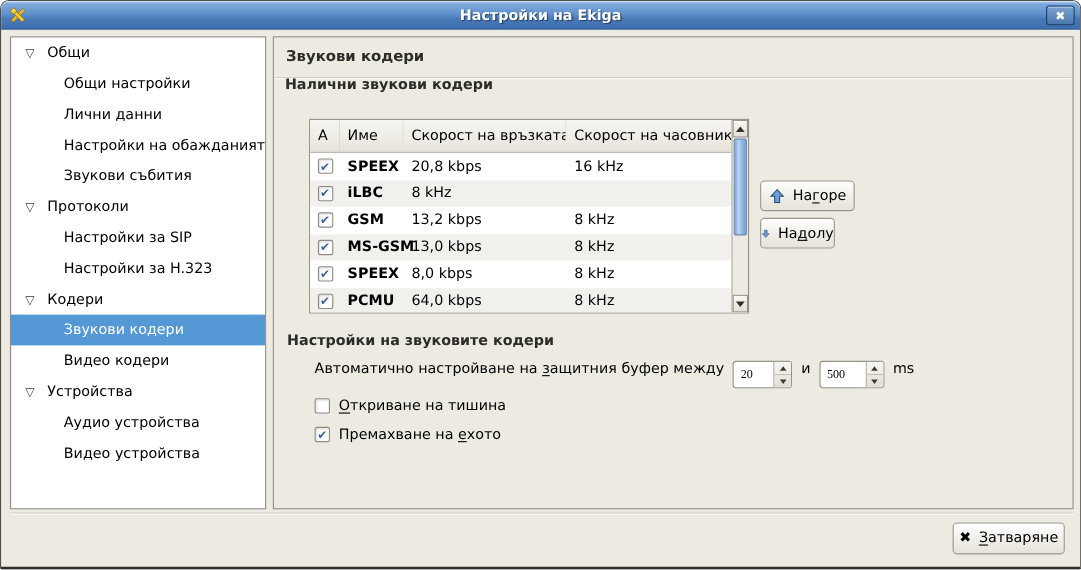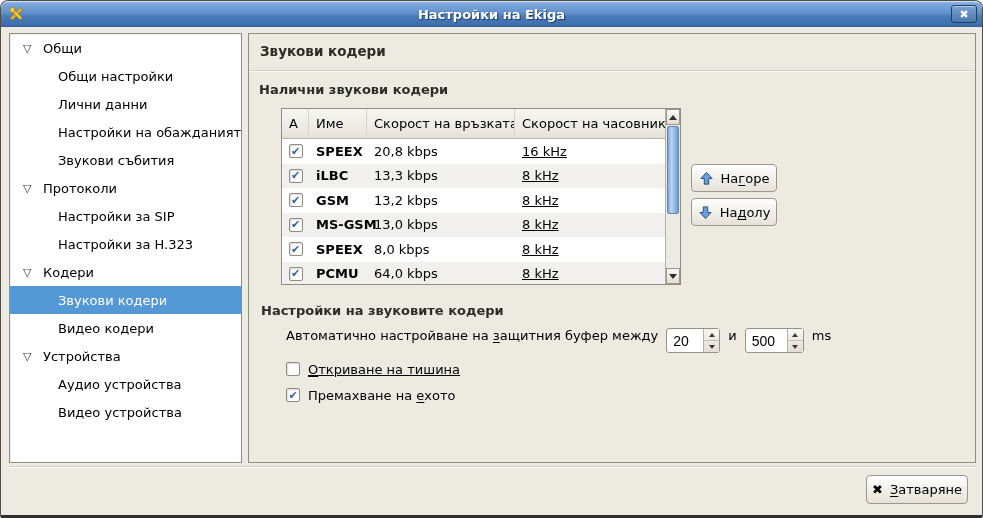--- a/index.html
+++ b/index.html
@@ -56,21 +56,21 @@
   .expander { font-size: 11px; color: #3c3a36; width: 20px; }
   
   .main-panel {
     position: absolute; left: 247px; top: 32px; width: 728px; height: 430px;
     border: 1px solid #918e86;
     background: #edeae2;
   }
   .page-title { position: absolute; left: 11px; top: 9px; font-weight: bold; font-size: 13.5px; color: #2c2c28; }
   .title-sep { position: absolute; left: 1px; right: 1px; top: 36px; border-top: 1px solid #d2cec5; border-bottom: 1px solid #faf9f6; }
   .section-title { position: absolute; font-weight: bold; color: #2c2c28; }
-  .s1 { left: 10px; top: 48px; text-align: center; }
+  .s1 { left: 10px; top: 36px; text-align: center; }
   .s2 { left: 12px; top: 269px; }
   
   .codec-table {
     position: absolute; left: 32px; top: 74px; width: 400px; height: 177px;
     background: #ffffff; border: 1px solid #8f8c84;
     overflow: hidden;
   }
   .thead { display: flex; height: 30px; }
   .th {
     background: linear-gradient(#f7f5f1 0%, #efece6 60%, #e5e1d8 100%);
@@ -82,21 +82,21 @@
   .th-active { width: 27px; }
   .th-name { width: 58px; }
   .th-bw { width: 148px; }
   .th-clock { width: 152px; border-right: none; }
   .trow { display: flex; height: 24.5px; align-items: center; background: #ffffff; }
   .trow.odd { background: #f1f0ed; }
   .td { white-space: nowrap; }
   .td-active { width: 27px; display: flex; justify-content: center; }
   .td-name { width: 58px; font-weight: bold; padding-left: 7px; }
   .td-bw { width: 148px; padding-left: 7px; }
-  .td-clock { width: 152px; padding-left: 7px; text-decoration: underline; }
+  .td-clock { width: 152px; padding-left: 7px; }
   .cb {
     width: 14px; height: 14px; background: #fff;
     border: 1px solid #8e8b83; border-radius: 2px;
     box-shadow: inset 1px 1px 2px rgba(0,0,0,0.15);
     display: inline-flex; align-items: center; justify-content: center;
     font-size: 11px; line-height: 1; color: #35639f;
   }
   
   .vscroll {
     position: absolute; right: 0; top: 0; bottom: 0; width: 15px;
@@ -120,34 +120,34 @@
   }
   
   .btn {
     background: linear-gradient(#ffffff 0%, #f3f1ec 45%, #e6e2d9 100%);
     border: 1px solid #9a978f; border-radius: 4px;
     box-shadow: inset 0 1px 0 #ffffff;
     display: flex; align-items: center; justify-content: center; gap: 7px;
     font-size: 13px; color: #000; cursor: default; white-space: nowrap;
   }
   .btn-up { position: absolute; left: 442px; top: 130px; width: 86px; height: 28px; }
-  .btn-down { position: absolute; left: 442px; top: 164px; width: 86px; height: 28px; }
+  .btn-down { position: absolute; left: 442px; top: 164px; width: 68px; height: 28px; }
   .mn { text-decoration: underline; text-underline-offset: 2px; }
   
   .row-flex { position: absolute; display: flex; align-items: flex-start; white-space: nowrap; }
   .jitter-row { left: 37px; top: 294px; height: 26px; gap: 8px; }
-  .silence-row { left: 37px; top: 328px; height: 18px; gap: 8px; text-decoration: underline; }
+  .silence-row { left: 37px; top: 328px; height: 18px; gap: 8px; }
   .echo-row { left: 37px; top: 354px; height: 18px; gap: 8px; }
   .spin { position: relative; height: 25px; background: #fff; border: 1px solid #979289; border-radius: 3px; }
   .spin-20 { width: 54px; }
   .spin-500 { width: 59px; }
   .spin input {
     position: absolute; left: 1px; top: 1px; bottom: 1px; right: 17px;
     border: none; outline: none; padding-left: 5px;
-    font-family: Liberation Sans, sans-serif; font-size: 14px; background: transparent;
+    font-family: Liberation Serif, serif; font-size: 11px; background: transparent;
   }
   .spin-btns {
     position: absolute; right: 0; top: 0; bottom: 0; width: 16px;
     border-left: 1px solid #b5b1a7;
     background: linear-gradient(#f8f6f1, #e2ded5);
     display: flex; flex-direction: column;
   }
   .spin-half { flex: 1; display: flex; align-items: center; justify-content: center; }
   .spin-half + .spin-half { border-top: 1px solid #c4c0b6; }
   .spin-half i { display: block; width: 0; height: 0; border-left: 3.5px solid transparent; border-right: 3.5px solid transparent; }
@@ -254,21 +254,20 @@
         <div class="td td-bw">20,8 kbps</div>
         <div class="td td-clock">16 kHz</div>
       </div>
       <div class="trow odd">
         <div class="td td-active">
             <span class="cb">
               <span>✔</span>
             </span>
           </div>
         <div class="td td-name">iLBC</div>
-        <div class="td td-bw">13,3 kbps</div>
         <div class="td td-clock">8 kHz</div>
       </div>
       <div class="trow">
         <div class="td td-active">
             <span class="cb">
               <span>✔</span>
             </span>
           </div>
         <div class="td td-name">GSM</div>
         <div class="td td-bw">13,2 kbps</div>

